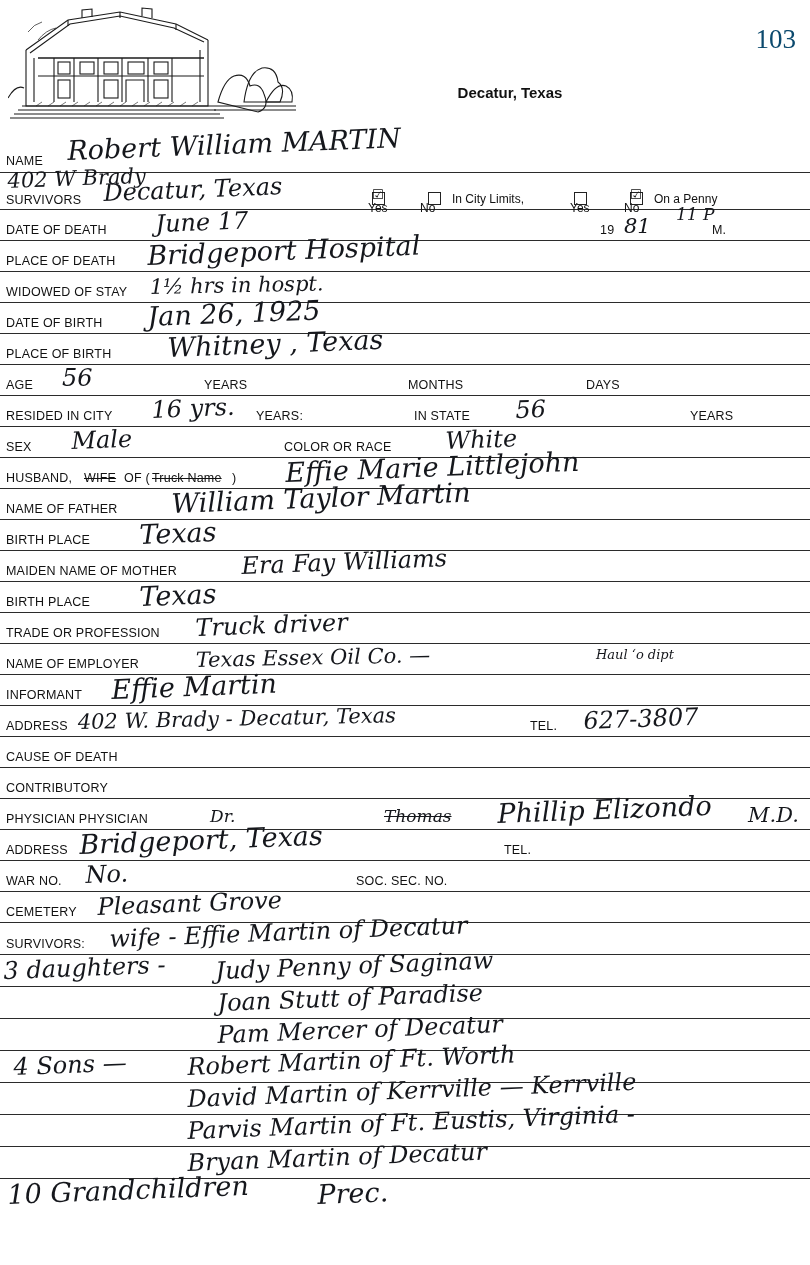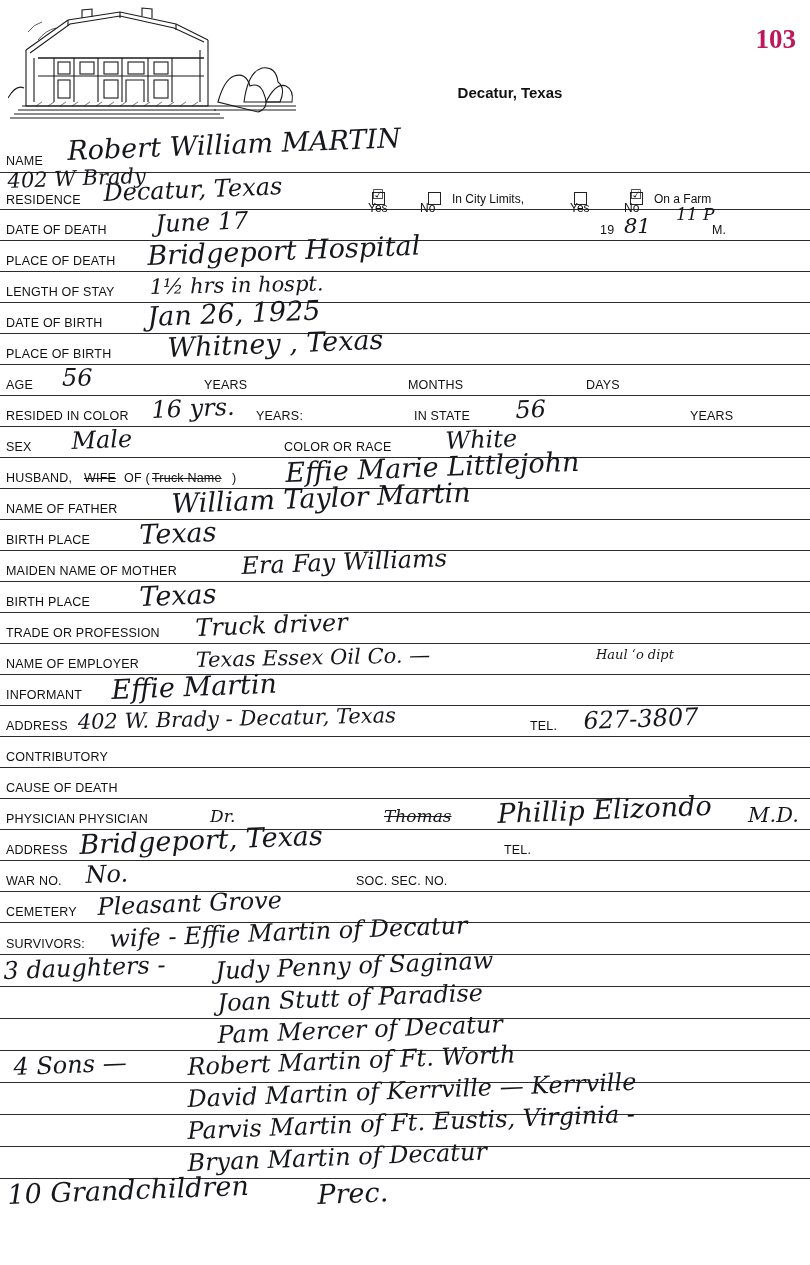--- a/index.html
+++ b/index.html
@@ -27,23 +27,23 @@
   .subtitle {
     position:absolute; left:300px; top:84px; width:420px;
     text-align:center;
     font-family:"Liberation Sans", sans-serif;
     font-weight:bold;
     font-size:15px;
   }
   .recnum {
     position:absolute; right:14px; top:24px;
     font-family:"Liberation Serif", serif;
-    font-weight:bold;
+    font-weight:normal;
     font-size:27px;
-    color:#be185d;
+    color:#0c4a6e;
   }
 
   
   .form { position:relative; }
   .row {
     position:relative;
     border-bottom:1px solid #2b2b2b;
     height:30px;
   }
   .lbl {
@@ -149,52 +149,52 @@
 
   <div class="form">
 
     <div class="row" style="height:42px">
       <span class="lbl" style="left:6px; bottom:4px">NAME</span>
       <span class="hw s3 tilt" style="left:68px; bottom:6px">Robert William MARTIN</span>
     </div>
 
     <div class="row" style="height:36px">
       <span class="hw s1 tilt" style="left:8px; bottom:16px">402 W Brady</span>
-      <span class="lbl" style="left:6px; bottom:2px">RESIDENCE</span>
+      <span class="lbl" style="left:6px; bottom:2px">SURVIVORS</span>
       <span class="hw s2 tilt" style="left:104px; bottom:2px">Decatur, Texas</span>
 
       <span class="mini" style="left:368px; top:-12px">Yes</span>
       <span class="mini" style="left:420px; top:-12px">No</span>
       <span class="ck on" style="left:372px; bottom:4px"></span>
       <span class="ck" style="left:428px; bottom:4px"></span>
       <span class="mini" style="left:452px; bottom:3px">In City Limits,</span>
 
       <span class="mini" style="left:570px; top:-12px">Yes</span>
       <span class="mini" style="left:624px; top:-12px">No</span>
       <span class="ck" style="left:574px; bottom:4px"></span>
       <span class="ck on" style="left:630px; bottom:4px"></span>
-      <span class="mini" style="left:654px; bottom:3px">On a Farm</span>
+      <span class="mini" style="left:654px; bottom:3px">On a Penny</span>
     </div>
 
     <div class="row">
       <span class="lbl" style="left:6px">DATE OF DEATH</span>
       <span class="hw s2 tilt" style="left:156px; bottom:2px">June 17</span>
       <span class="lbl" style="left:600px">19</span>
       <span class="hw s1" style="left:624px; bottom:2px">81</span>
       <span class="hw s0" style="left:676px; bottom:16px">11 P</span>
       <span class="lbl" style="left:712px">M.</span>
     </div>
 
     <div class="row">
       <span class="lbl" style="left:6px">PLACE OF DEATH</span>
       <span class="hw s3 tilt" style="left:148px; bottom:0px">Bridgeport Hospital</span>
     </div>
 
     <div class="row">
-      <span class="lbl" style="left:6px">LENGTH OF STAY</span>
+      <span class="lbl" style="left:6px">WIDOWED OF STAY</span>
       <span class="hw s1 tilt3" style="left:150px; bottom:3px">1½ hrs in hospt.</span>
     </div>
 
     <div class="row">
       <span class="lbl" style="left:6px">DATE OF BIRTH</span>
       <span class="hw s3 tilt" style="left:148px; bottom:1px">Jan 26, 1925</span>
     </div>
 
     <div class="row">
       <span class="lbl" style="left:6px">PLACE OF BIRTH</span>
@@ -203,21 +203,21 @@
 
     <div class="row">
       <span class="lbl" style="left:6px">AGE</span>
       <span class="hw s2" style="left:62px; bottom:3px">56</span>
       <span class="lbl" style="left:204px">YEARS</span>
       <span class="lbl" style="left:408px">MONTHS</span>
       <span class="lbl" style="left:586px">DAYS</span>
     </div>
 
     <div class="row">
-      <span class="lbl" style="left:6px">RESIDED IN COLOR</span>
+      <span class="lbl" style="left:6px">RESIDED IN CITY</span>
       <span class="hw s2 tilt" style="left:152px; bottom:2px">16 yrs.</span>
       <span class="lbl" style="left:256px">YEARS:</span>
       <span class="lbl" style="left:414px">IN STATE</span>
       <span class="hw s2 tilt" style="left:516px; bottom:2px">56</span>
       <span class="lbl" style="left:690px">YEARS</span>
     </div>
 
     <div class="row">
       <span class="lbl" style="left:6px">SEX</span>
       <span class="hw s2 tilt" style="left:72px; bottom:2px">Male</span>
@@ -272,26 +272,26 @@
     </div>
 
     <div class="row">
       <span class="lbl" style="left:6px">ADDRESS</span>
       <span class="hw s1 tilt3" style="left:78px; bottom:2px">402 W. Brady - Decatur, Texas</span>
       <span class="lbl" style="left:530px">TEL.</span>
       <span class="hw s2 tilt" style="left:584px; bottom:1px">627-3807</span>
     </div>
 
     <div class="row">
+      <span class="lbl" style="left:6px">CAUSE OF DEATH</span>
+      <span class="hw s1" style="left:186px; bottom:2px"></span>
+    </div>
+
+    <div class="row">
       <span class="lbl" style="left:6px">CONTRIBUTORY</span>
-      <span class="hw s1" style="left:186px; bottom:2px"></span>
-    </div>
-
-    <div class="row">
-      <span class="lbl" style="left:6px">CAUSE OF DEATH</span>
       <span class="hw s1" style="left:186px; bottom:2px"></span>
     </div>
 
     <div class="row">
       <span class="lbl" style="left:6px">PHYSICIAN PHYSICIAN</span>
       <span class="hw s0" style="left:210px; bottom:3px">Dr.</span>
       <span class="hw s0 strike" style="left:384px; bottom:3px; text-decoration:line-through">Thomas</span>
       <span class="hw s3 tilt" style="left:498px; bottom:0px">Phillip Elizondo</span>
       <span class="hw s1" style="left:748px; bottom:2px">M.D.</span>
     </div>

